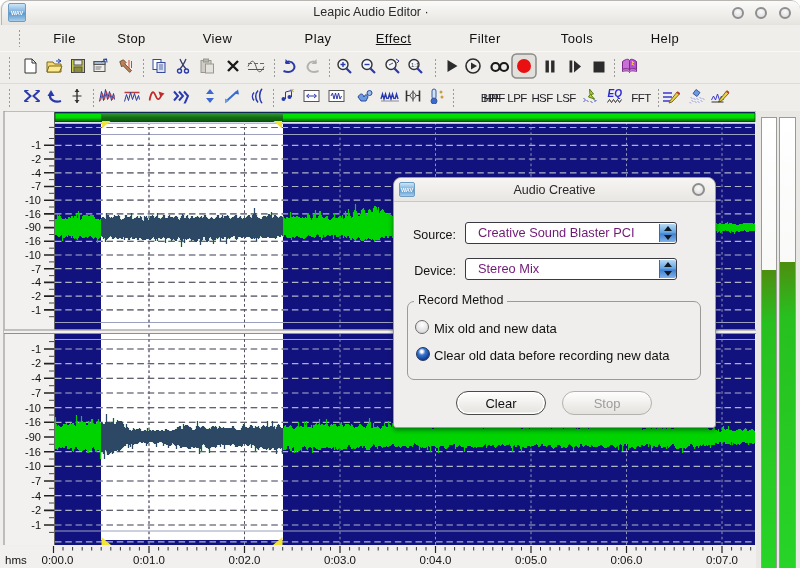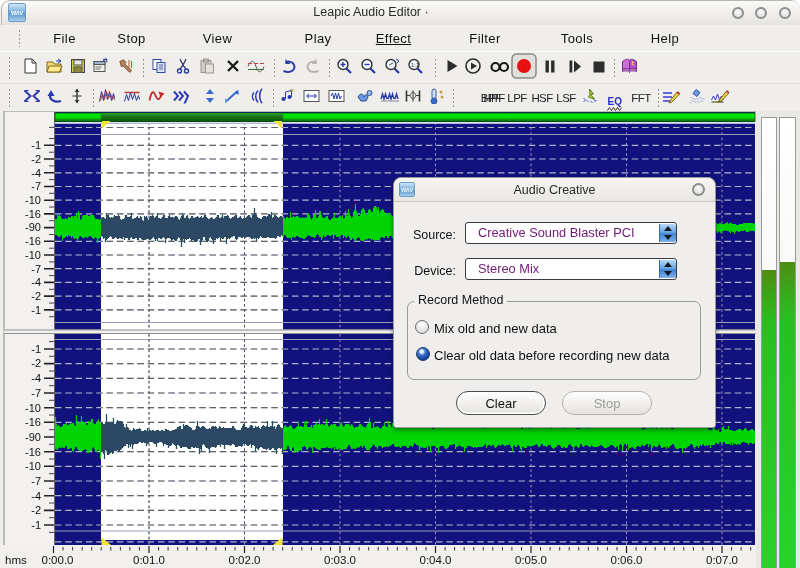--- a/index.html
+++ b/index.html
@@ -347,21 +347,21 @@
       <div class="ic" style="left:437px;top:14px;"><svg width="16" height="16" viewBox="0 0 16 16">
           <rect x="3" y="1" width="4" height="10" rx="2" fill="#cfe2f5" stroke="#3a5a9a"></rect>
           <circle cx="5" cy="13" r="3" fill="#3a6ad0" stroke="#3a5a9a"></circle>
           <circle cx="12" cy="4" r="1.5" fill="#c8a03a"></circle>
           <circle cx="13" cy="9" r="1.5" fill="#c8a03a"></circle>
         </svg></div>
       <div class="ic" style="left:590px;top:14px;"><svg width="17" height="16" viewBox="0 0 17 16">
           <path d="M8 1l4 5-3 .5 4 4.5-6-2 1.5-2.5z" fill="#b0d840" stroke="#5a7a10"></path>
           <path d="M2 10l2 2M5 12l2 2M2 14l2-2M9 13l2 2M12 11l2 2M13 14l2-2" stroke="#4a5ad0"></path>
         </svg></div>
-      <div class="ic" style="left:615px;top:22px;"><svg width="17" height="17" viewBox="0 0 17 17">
+      <div class="ic" style="left:615px;top:14px;font-style:italic;"><svg width="17" height="17" viewBox="0 0 17 17">
           <text x="1" y="9" font-size="10" font-weight="bold" fill="#2a2ad0" font-family="Liberation Sans">EQ</text>
           <path d="M1 13l2-3 2 3 2-3 2 3 2-3 2 3 2-3" transform="translate(0,2)" fill="none" stroke="#333"></path>
         </svg></div>
       <div class="ic" style="left:671px;top:14px;"><svg width="18" height="16" viewBox="0 0 18 16">
           <path d="M1 5h9M1 9h9M1 13h9" stroke="#3a3ad0" stroke-width="1.4"></path>
           <path d="M8 13L15 4l2.5 2L10 14l-3 1z" fill="#e8d44a" stroke="#7a6a1a"></path>
           <path d="M15 4l2.5 2" stroke="#c03a3a" stroke-width="2"></path>
         </svg></div>
       <div class="ic" style="left:697px;top:14px;"><svg width="16" height="15" viewBox="0 0 16 15">
           <path d="M7 1l4 3-3 4-4-3z" fill="#6a9ae0" stroke="#3a5aa0"></path>

